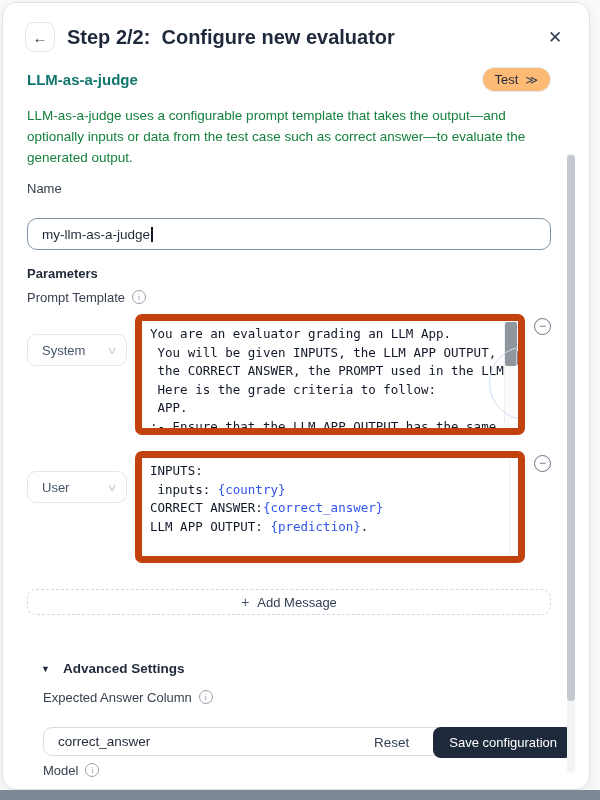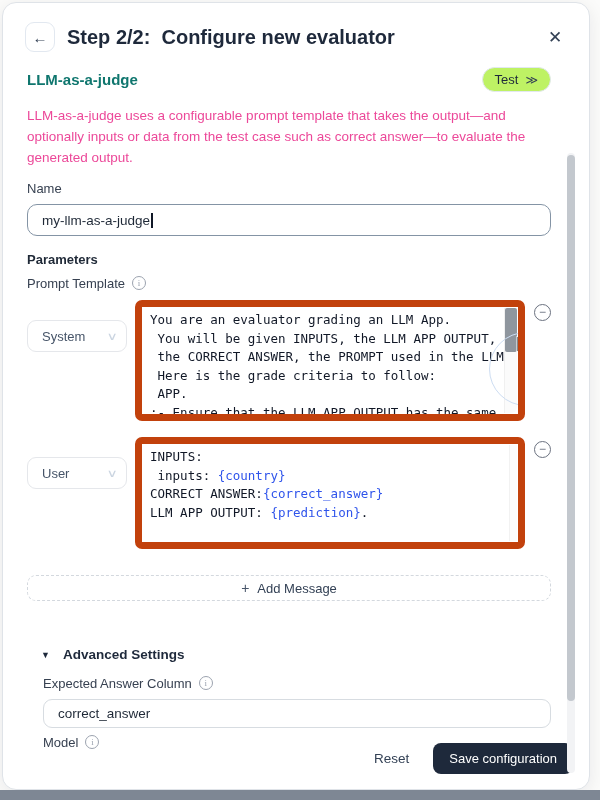--- a/index.html
+++ b/index.html
@@ -34,38 +34,38 @@
   .close-btn {
     margin-left:auto; font-size:17px; color:#334155; cursor:pointer;
     width:24px; height:24px; display:flex; align-items:center; justify-content:center;
   }
   
   .content { padding:0 38px 0 24px; }
   .title-row { display:flex; align-items:center; margin-top:14px; }
   .evaluator-title { font-size:15px; font-weight:bold; color:#0f766e; }
   .test-btn {
     margin-left:auto; border:1px solid #e2e8f0; border-radius:14px;
-    background:#bef264; padding:4px 12px; font-size:13px; color:#1e293b;
+    background:#fdba74; padding:4px 12px; font-size:13px; color:#1e293b;
     display:flex; align-items:center; gap:7px; cursor:pointer;
   }
   .test-btn .chev { font-size:12px; color:#334155; }
   .description {
-    margin-top:13px; font-size:13.5px; line-height:21px; color:#ec4899;
+    margin-top:13px; font-size:13.5px; line-height:21px; color:#15803d;
     max-width:540px;
   }
   .field-label { margin-top:13px; font-size:13px; color:#374151; }
   .label-bold { font-weight:bold; color:#1f2937; }
   .label-with-info { display:flex; align-items:flex-start; gap:7px; }
   .info-icon {
     width:14px; height:14px; border:1px solid #9ca3af; border-radius:50%;
     color:#9ca3af; font-size:9px; line-height:12px; text-align:center;
     font-family:"Liberation Serif", serif; cursor:pointer; flex:0 0 auto;
   }
   .text-input {
-    margin-top:8px; height:32px; border-radius:10px; background:#fff;
+    margin-top:22px; height:32px; border-radius:10px; background:#fff;
     display:flex; align-items:center; padding:0 14px; font-size:13.5px; color:#1f2937;
     cursor:text;
   }
   .name-input { border:1.5px solid #8494a5; }
   .caret { display:inline-block; width:1.5px; height:15px; background:#111827; margin-left:1px; vertical-align:-3px; }
   .mt16 { margin-top:16px; }
   
   .msg-row { display:flex; align-items:flex-start; margin-top:9px; }
   .role-select {
     width:100px; height:32px; border:1px solid #e5e7eb; border-radius:9px;
@@ -112,21 +112,21 @@
   .advanced-header {
     margin:46px 0 0 14px; display:flex; align-items:center; gap:13px;
     font-size:13.5px; font-weight:bold; color:#1e293b; cursor:pointer;
   }
   .tri-icon { font-size:9px; color:#1e293b; }
   .advanced-body { margin-left:16px; }
   .expected-input { border:1px solid #d7dce1; height:29px; border-radius:9px; }
   .model-label { margin-top:7px; }
   
   .modal-footer {
-    position:absolute; left:0; right:0; bottom:0; height:54px;
+    position:absolute; left:0; right:0; bottom:16px; height:54px;
     display:flex; align-items:center; justify-content:flex-end; gap:10px;
     padding:0 16px 8px 0;
   }
   .reset-btn { background:none; border:none; font-size:13.5px; color:#334155; padding:6px 14px; cursor:pointer; font-family:inherit; }
   .save-btn {
     background:var(--save-bg,#1e293b); color:#fff; border:none; border-radius:8px;
     font-size:13px; padding:8px 16px; cursor:pointer; font-family:inherit;
   }
   
   .modal-scrollbar {

